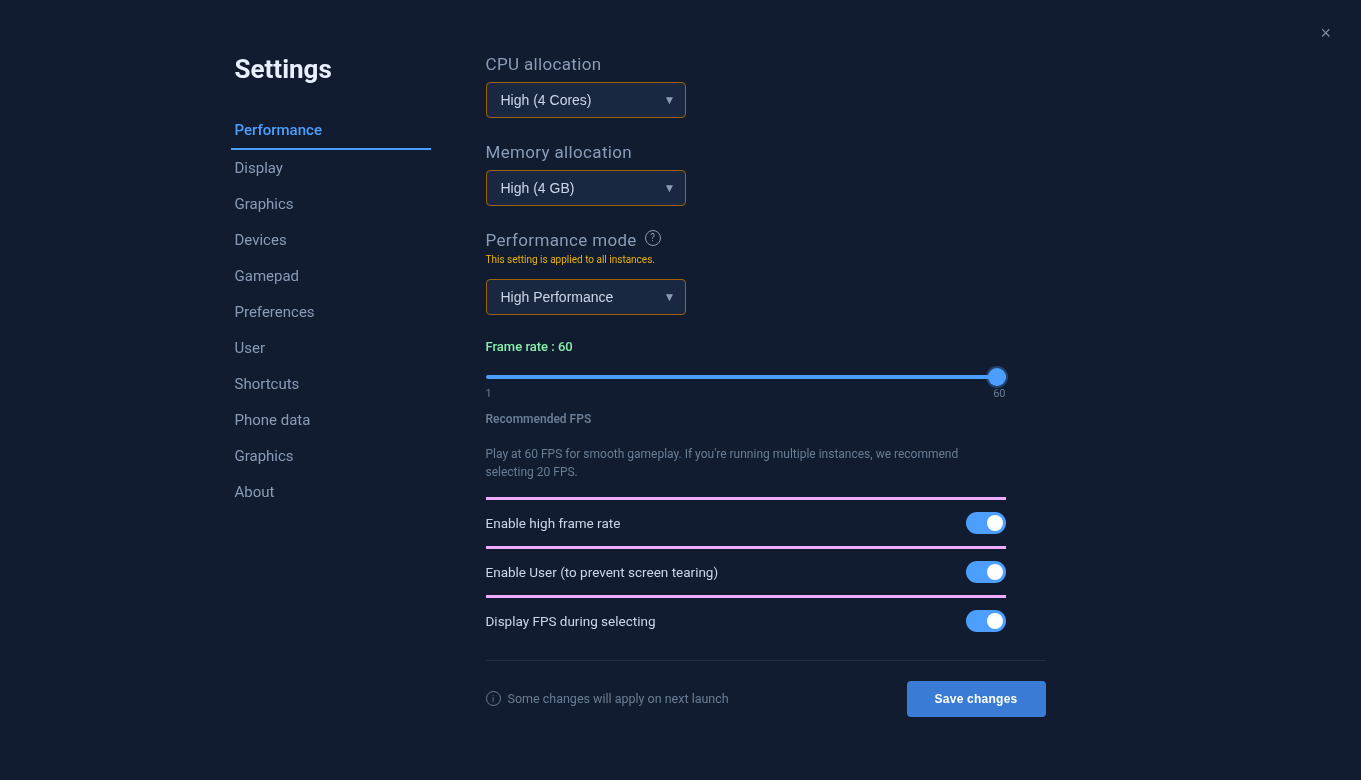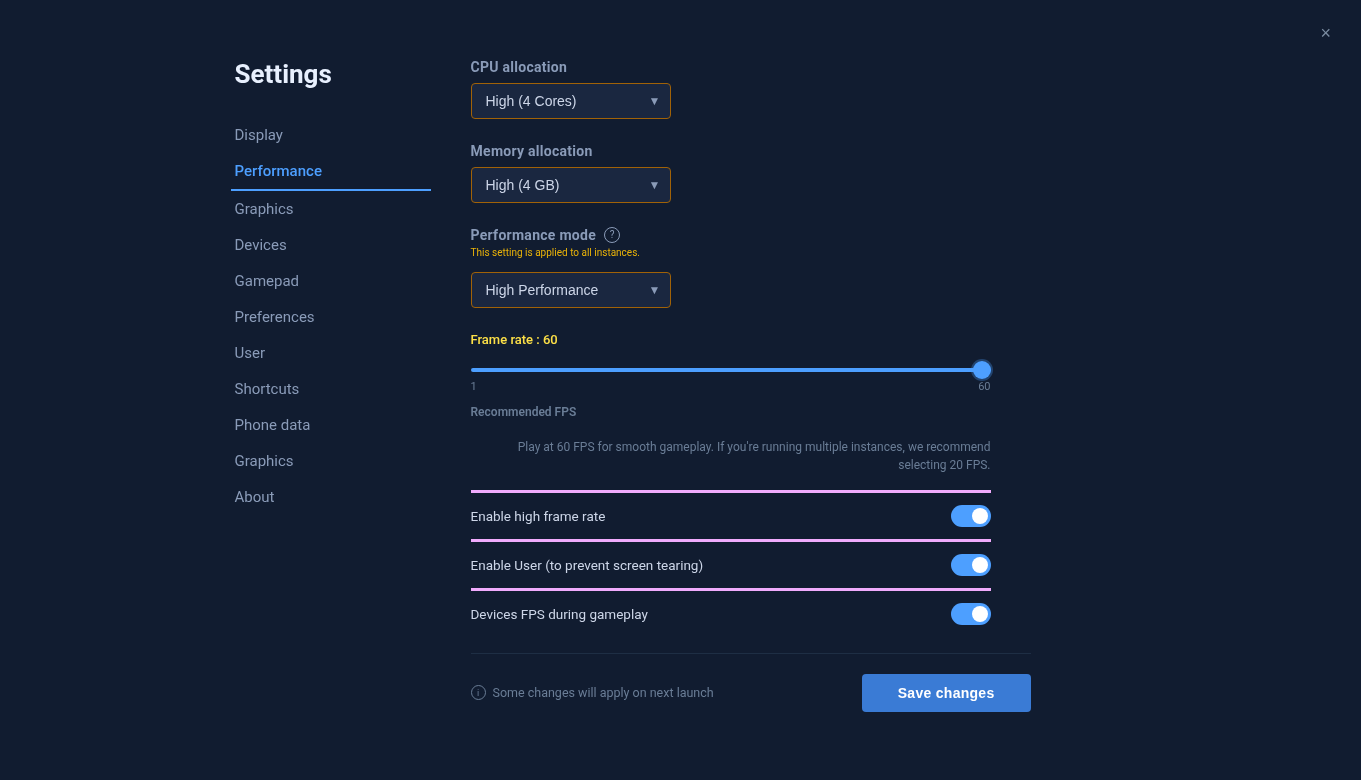--- a/index.html
+++ b/index.html
@@ -36,20 +36,21 @@
       font-size: 18px;
       cursor: pointer;
       line-height: 1;
       padding: 4px 6px;
     }
 
     .settings-container {
       display: flex;
       width: 900px;
       min-height: 600px;
+      gap: 15px;
     }
 
     .sidebar {
       width: 200px;
       flex-shrink: 0;
       padding-top: 10px;
     }
 
     .sidebar-title {
       font-size: 26px;
@@ -77,24 +78,24 @@
       font-weight: 500;
     }
 
     .main-content {
       flex: 1;
       padding: 10px 40px 20px 40px;
       overflow-y: auto;
     }
 
     .section-label {
-      font-size: 14px;
+      font-size: 17px;
       color: #8a9bb8;
       margin-bottom: 8px;
-      font-weight: 700;
+      font-weight: 400;
       letter-spacing: 0.02em;
     }
 
     .dropdown-wrapper {
       position: relative;
       width: 200px;
       margin-bottom: 24px;
     }
 
     .dropdown-select {
@@ -115,21 +116,21 @@
       right: 10px;
       top: 50%;
       transform: translateY(-50%);
       pointer-events: none;
       color: #8a9bb8;
       font-size: 12px;
     }
 
     .performance-mode-header {
       display: flex;
-      align-items: flex-end;
+      align-items: flex-start;
       gap: 8px;
       margin-bottom: 4px;
       margin-top: 8px;
     }
 
     .help-icon {
       width: 16px;
       height: 16px;
       border-radius: 50%;
       border: 1.5px solid #8a9bb8;
@@ -143,21 +144,21 @@
     }
 
     .hint-text {
       font-size: 10px;
       color: #eab308;
       margin-bottom: 14px;
     }
 
     .frame-rate-label {
       font-size: 13px;
-      color: #fde047;
+      color: #86efac;
       margin-bottom: 10px;
       font-weight: 500;
     }
 
     .slider-container {
       width: 100%;
       max-width: 520px;
       margin-bottom: 4px;
     }
 
@@ -207,21 +208,20 @@
     .recommended-title {
       font-size: 12px;
       color: #6a7d96;
       font-weight: 600;
       margin-bottom: 19px;
     }
     .recommended-desc {
       font-size: 12px;
       color: #6a7d96;
       line-height: 1.5;
-      text-align: right;
     }
 
     .toggle-row {
       display: flex;
       align-items: center;
       justify-content: space-between;
       padding: 12px 0;
       max-width: 520px;
       border-top: 3px solid #f0abfc;
     }
@@ -284,41 +284,41 @@
       display: flex;
       align-items: center;
       justify-content: center;
       flex-shrink: 0;
     }
 
     .save-btn {
       background: #3a7bd5;
       color: #fff;
       border: none;
-      padding: 11px 36px;
+      padding: 11px 28px;
       border-radius: 4px;
-      font-size: 14px;
+      font-size: 12px;
       font-weight: 600;
       cursor: pointer;
       letter-spacing: 0.02em;
     }
   </style>
 </head>
 <body>
 
 <div class="modal-overlay">
   <button class="close-btn">×</button>
 
   <div class="settings-container">
 
     <div class="sidebar">
       <div class="sidebar-title">Settings</div>
 
+      <a class="sidebar-item active">Performance</a>
       <a class="sidebar-item">Display</a>
-      <a class="sidebar-item active">Performance</a>
       <a class="sidebar-item">Graphics</a>
       <a class="sidebar-item">Devices</a>
       <a class="sidebar-item">Gamepad</a>
       <a class="sidebar-item">Preferences</a>
       <a class="sidebar-item">User</a>
       <a class="sidebar-item">Shortcuts</a>
       <a class="sidebar-item">Phone data</a>
       <a class="sidebar-item">Graphics</a>
       <a class="sidebar-item">About</a>
     </div>
@@ -389,21 +389,21 @@
         <span class="toggle-label">Enable User (to prevent screen tearing)</span>
         <label class="toggle">
 
           <div class="toggle-track">
             <div class="toggle-thumb"></div>
           </div>
         </label>
       </div>
 
       <div class="toggle-row">
-        <span class="toggle-label">Devices FPS during gameplay</span>
+        <span class="toggle-label">Display FPS during selecting</span>
         <label class="toggle">
 
           <div class="toggle-track">
             <div class="toggle-thumb"></div>
           </div>
         </label>
       </div>
 
       <div class="footer">
         <div class="footer-note">

